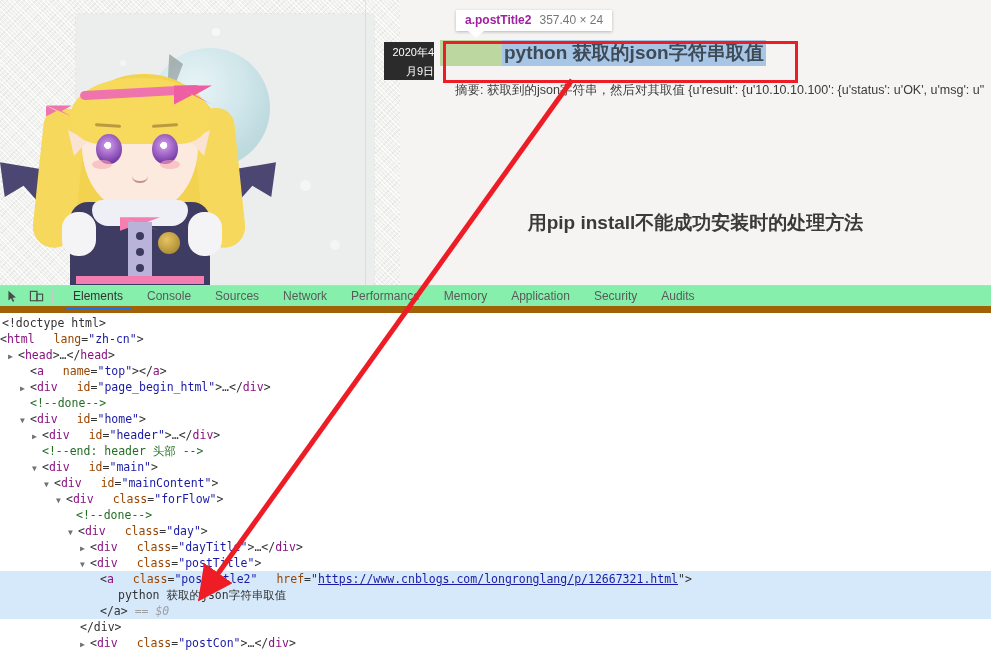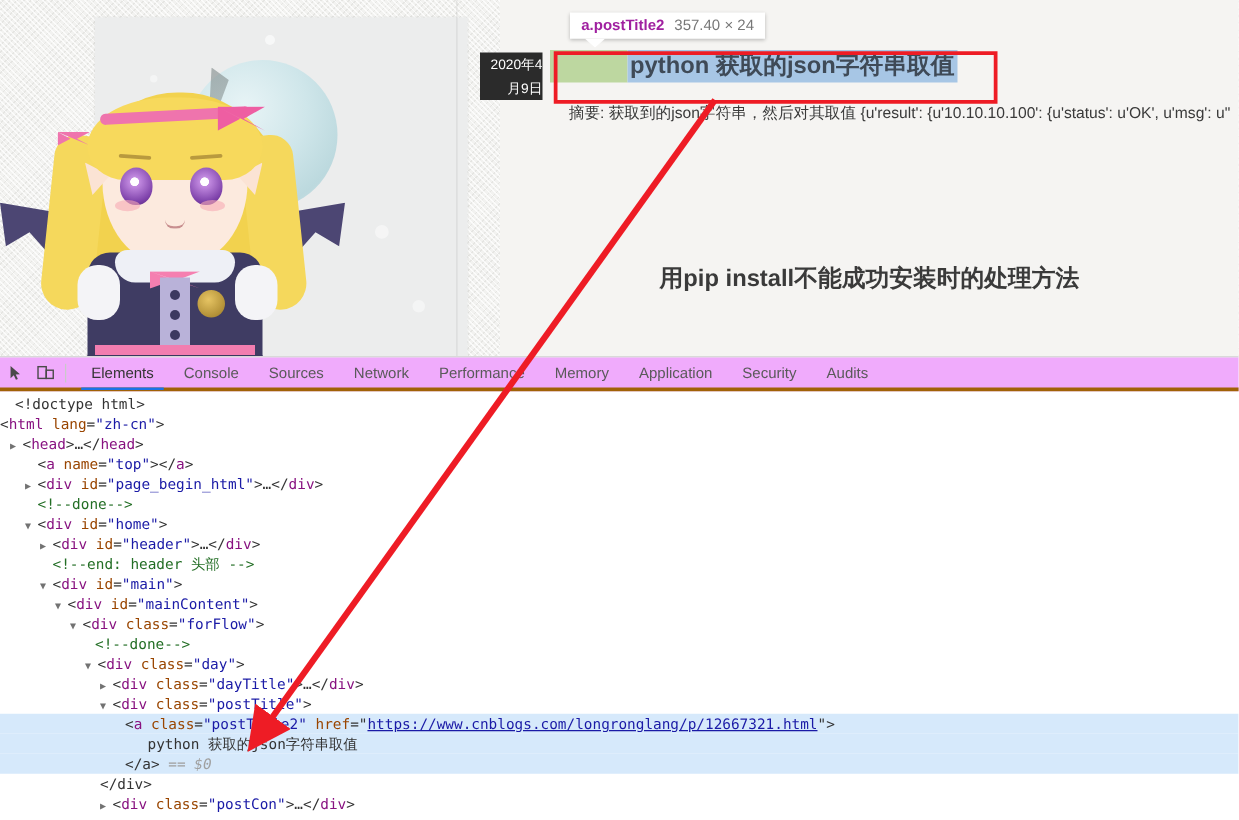--- a/index.html
+++ b/index.html
@@ -113,41 +113,41 @@
   }
   .post-summary { position:absolute; left:55px; top:82px; font-size:12.5px; color:#3a3a3a; white-space:nowrap; }
   .post2-title { position:absolute; left:0; top:210px; width:591px; text-align:center;
                  font-size:19px; font-weight:bold; color:#3a3a3a; }
   .post2-summary { position:absolute; left:55px; top:245px; font-size:12.5px; color:#3a3a3a; white-space:nowrap; }
   .vline { position:absolute; left:-35px; top:0; width:1px; height:285px; background:rgba(0,0,0,.08); }
 
   
   .devtools { position:absolute; left:0; top:285px; width:991px; height:371px; background:#fff;
               border-top:1px solid #cdcdcd; }
-  .dt-tabbar { position:relative; height:27px; background:#f0abfc; border-bottom:3px solid #a16207;
+  .dt-tabbar { position:relative; height:27px; background:#86efac; border-bottom:7px solid #a16207;
                display:flex; align-items:center; }
   .dt-icon { width:24px; height:27px; display:flex; align-items:center; justify-content:center; }
   .dt-sep { width:1px; height:15px; background:#c9c9c9; margin:0 8px 0 4px; }
   .dt-tab { height:27px; line-height:27px; padding:0 12px; font-size:12px; color:#5a5a5a;
             position:relative; white-space:nowrap; }
   .dt-tab.active { color:#333; }
   .dt-tab.active:after { content:""; position:absolute; left:4px; right:4px; bottom:0; height:2px; background:#1a73e8; }
 
   
   .dom-tree { position:relative; height:344px; overflow:hidden;
               font-family:"DejaVu Sans Mono","Liberation Mono",monospace; font-size:11.5px; line-height:16px;
               color:#333; padding-top:2px; }
   .node { position:relative; white-space:pre; height:16px; padding-left:0; }
   .node.sel { background:#d6e9fb; }
   .node.sel2 { background:#d6e9fb; }
   .tw { color:#727272; display:inline-block; width:10px; }
   .tw.closed:before { content:"\25B6"; font-size:8px; }
   .tw.open:before   { content:"\25BC"; font-size:8px; }
   .tag  { color:#881280; }
-  .attr { color:#994500; }
+  .attr { color:#994500;margin-left:12px; }
   .val  { color:#1a1aa6; }
   .cmt  { color:#236e25; }
   .punc { color:#333; }
   .lnk  { color:#1a1aa6; text-decoration:underline; }
   .txt  { color:#333; }
   .dollar { color:#a0a0a0; font-style:italic; }
 
   
   .arrow-svg { position:absolute; left:0; top:0; width:991px; height:656px; pointer-events:none; }
 </style>
@@ -245,21 +245,21 @@
       <div class="dt-tab">Network</div>
       <div class="dt-tab">Performance</div>
       <div class="dt-tab">Memory</div>
       <div class="dt-tab">Application</div>
       <div class="dt-tab">Security</div>
       <div class="dt-tab">Audits</div>
     </div>
 
     <div class="dom-tree">
 
-      <div class="node" style="padding-left:12px"><span class="punc">&lt;!doctype html&gt;</span></div>
+      <div class="node" style="padding-left:2px"><span class="punc">&lt;!doctype html&gt;</span></div>
 
       <div class="node" style="padding-left:0px"><span class="punc">&lt;</span><span class="tag">html</span> <span class="attr">lang</span><span class="punc">=</span><span class="val">"zh-cn"</span><span class="punc">&gt;</span></div>
 
       <div class="node" style="padding-left:8px"><span class="tw closed"></span><span class="punc">&lt;</span><span class="tag">head</span><span class="punc">&gt;…&lt;/</span><span class="tag">head</span><span class="punc">&gt;</span></div>
 
 
       <div class="node" style="padding-left:30px"><span class="punc">&lt;</span><span class="tag">a</span> <span class="attr">name</span><span class="punc">=</span><span class="val">"top"</span><span class="punc">&gt;&lt;/</span><span class="tag">a</span><span class="punc">&gt;</span></div>
 
       <div class="node" style="padding-left:20px"><span class="tw closed"></span><span class="punc">&lt;</span><span class="tag">div</span> <span class="attr">id</span><span class="punc">=</span><span class="val">"page_begin_html"</span><span class="punc">&gt;…&lt;/</span><span class="tag">div</span><span class="punc">&gt;</span></div>
 

